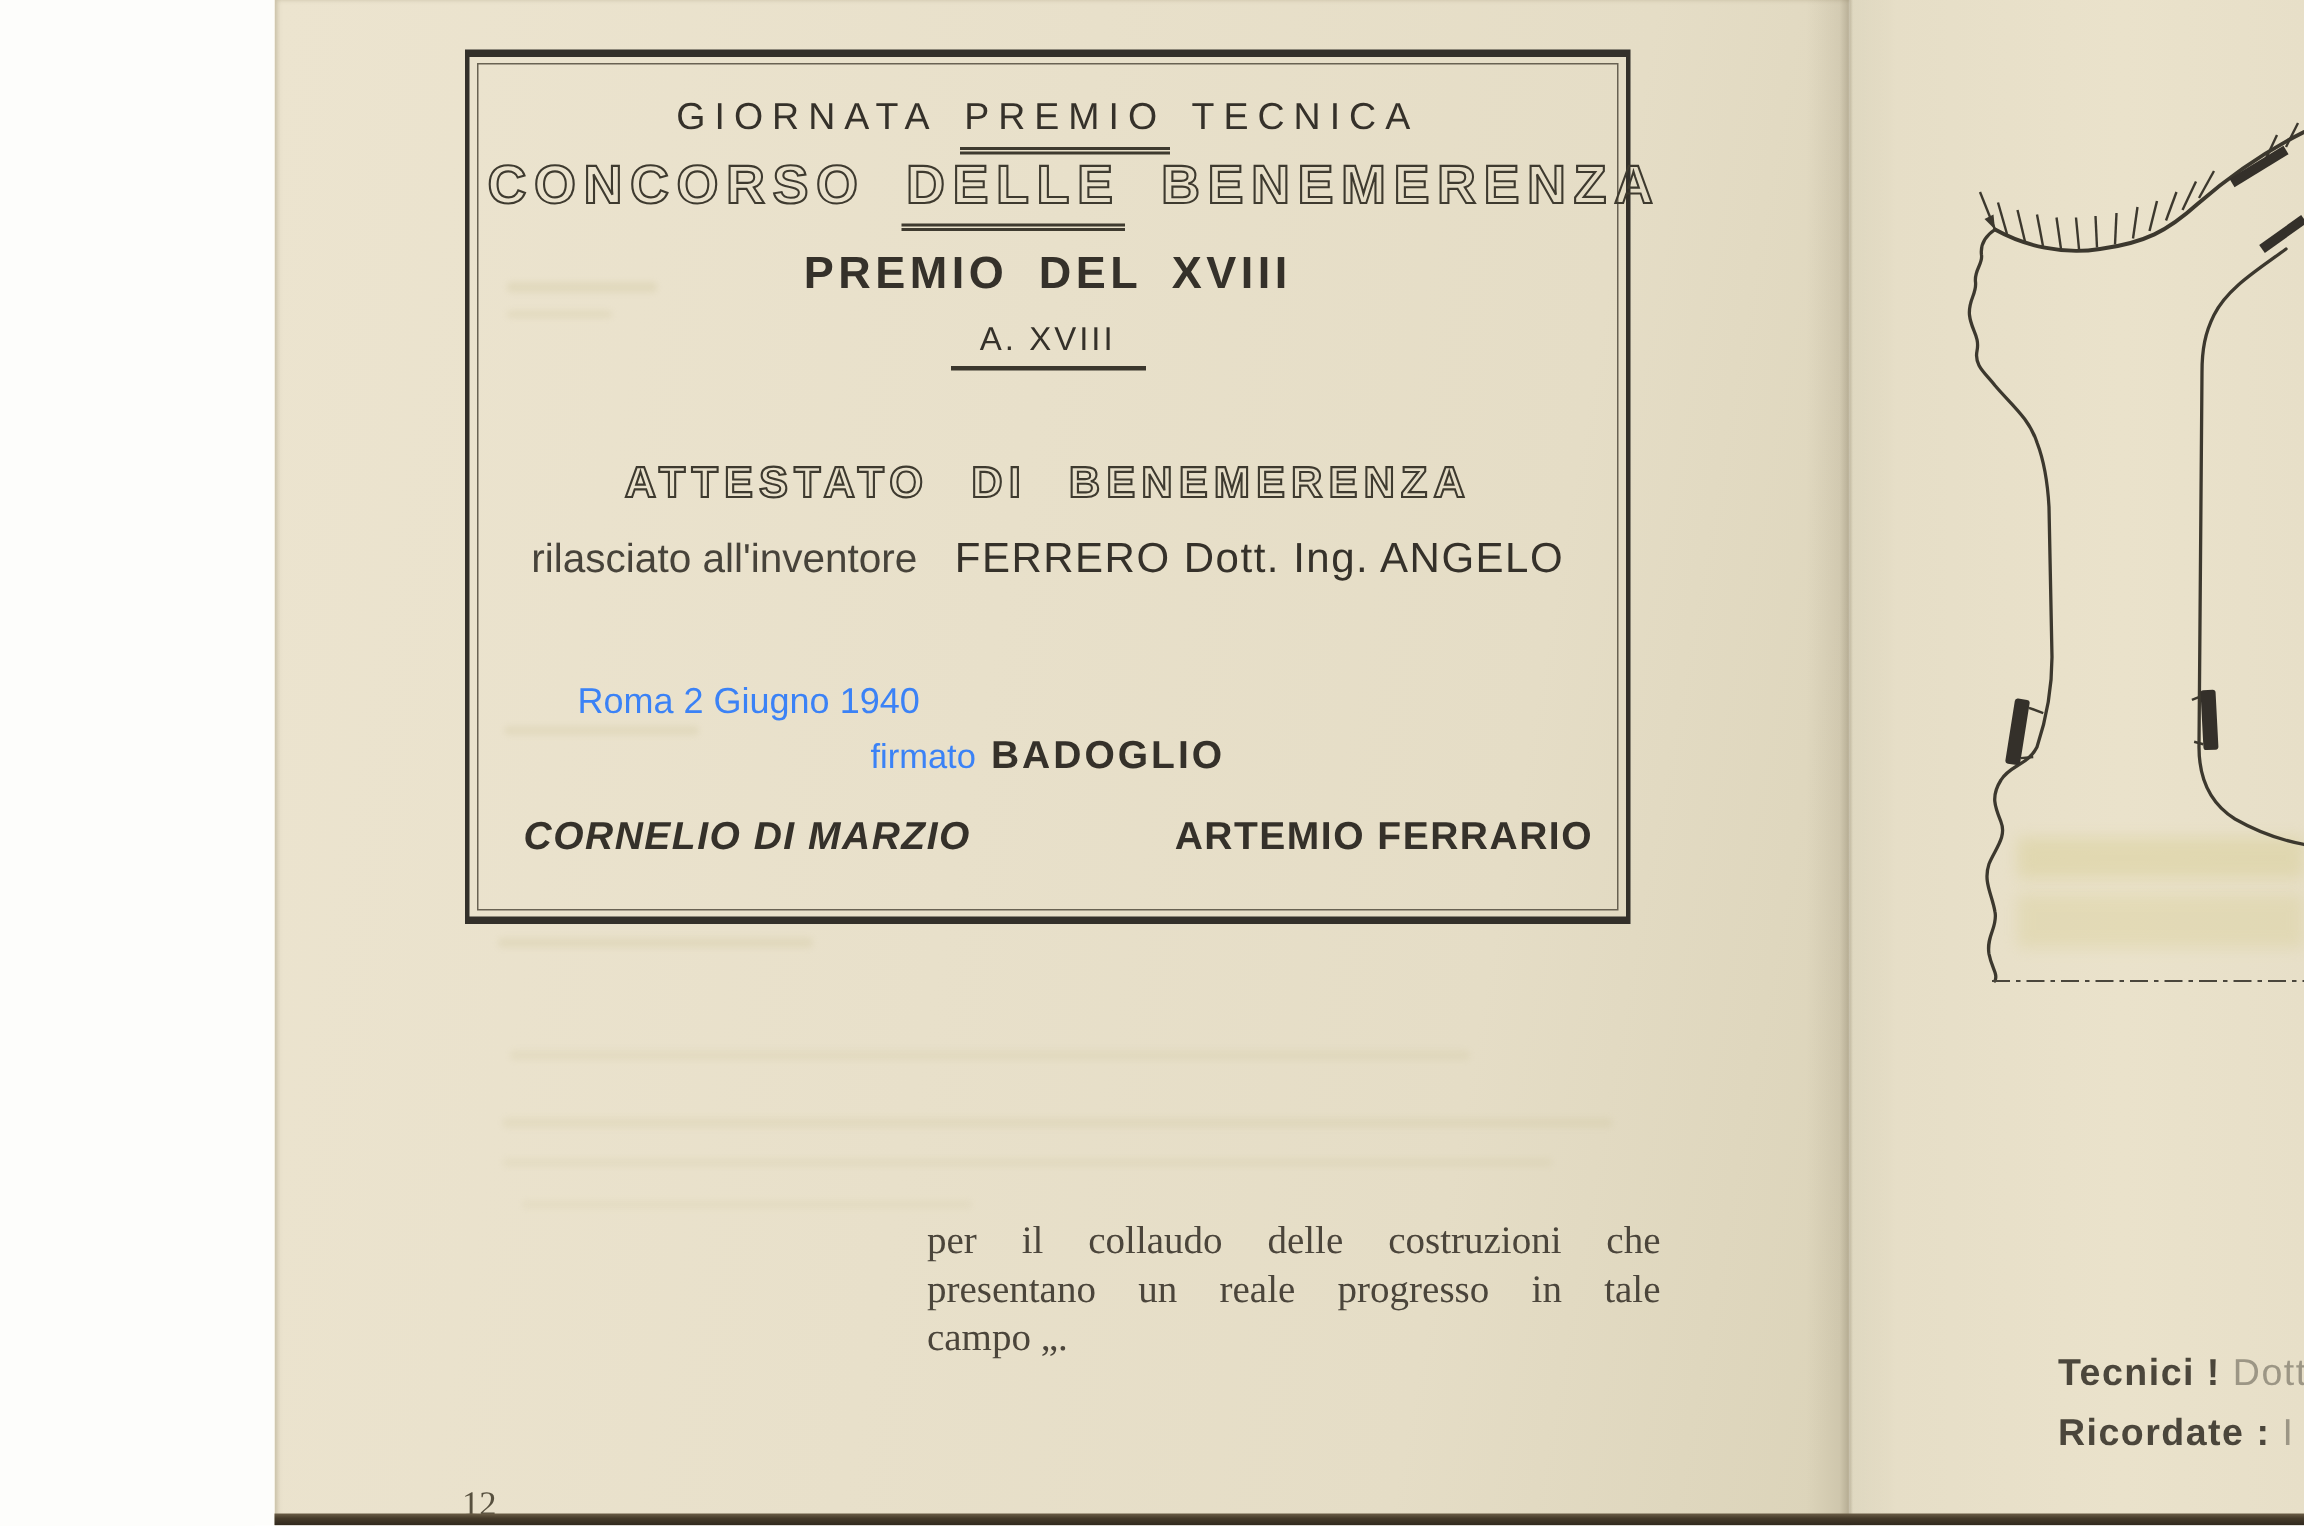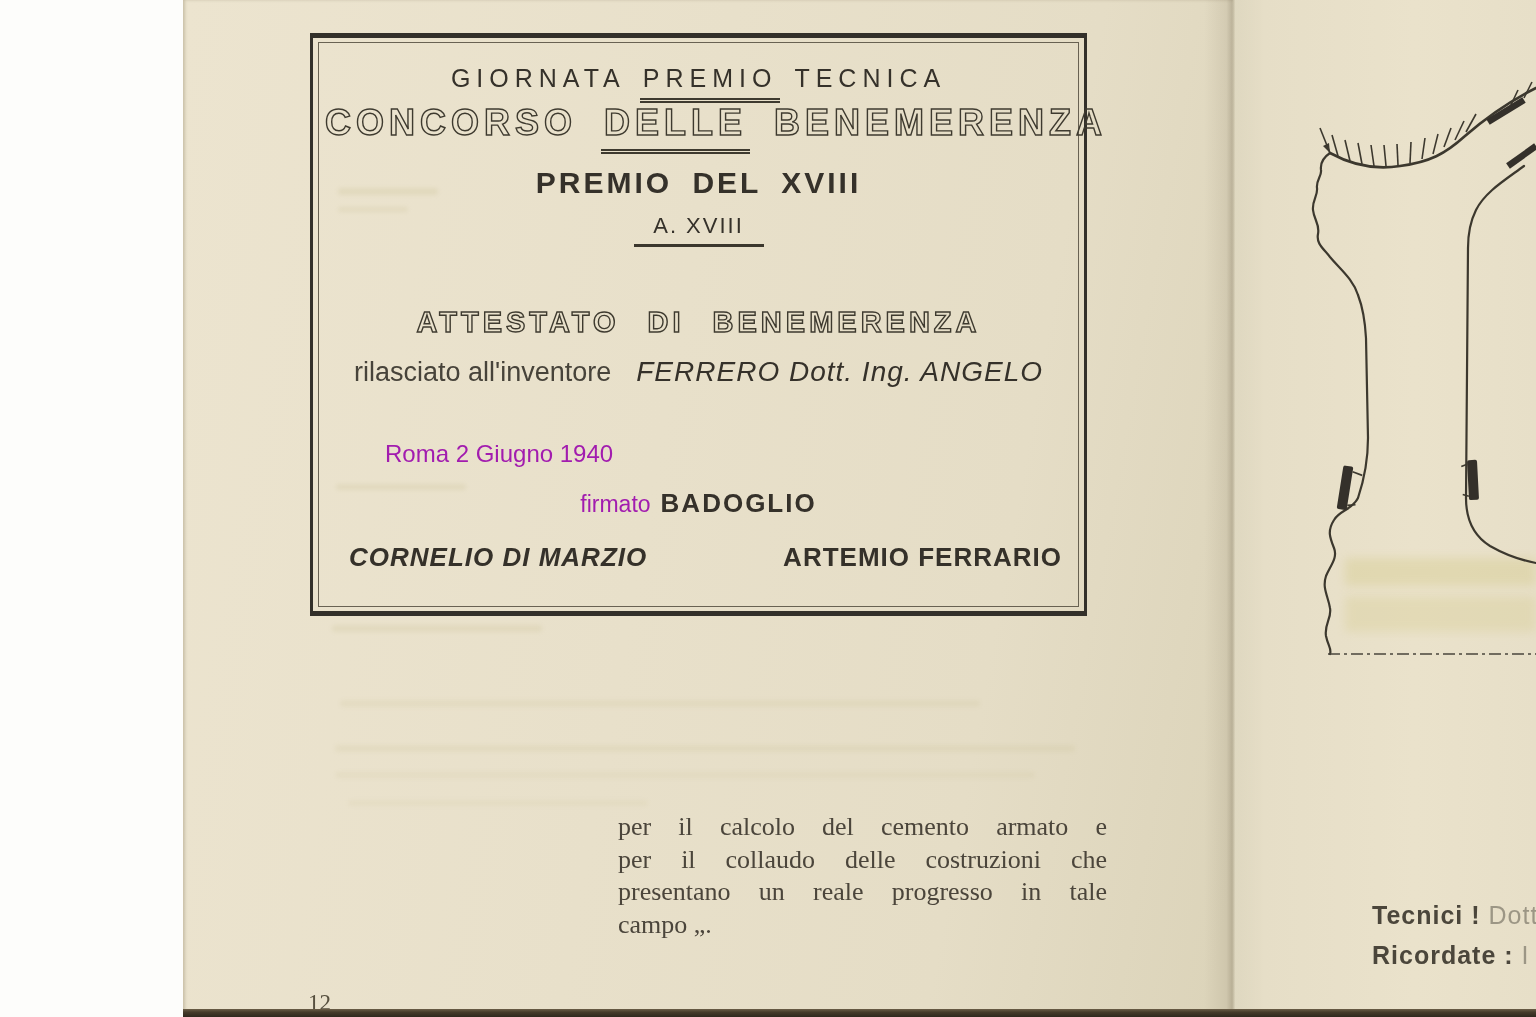--- a/index.html
+++ b/index.html
@@ -23,34 +23,34 @@
   .ghost{position:absolute;background:#b3a96c;border-radius:3px;filter:blur(2px);}
 
   
   #cert{left:310px;top:33px;width:771px;height:573px;
     border:3px solid #33302a;border-top-width:5px;border-bottom-width:5px;}
   #cert-inner{position:absolute;left:5px;top:4px;right:5px;bottom:4px;
     border:1px solid rgba(72,66,52,.8);}
   .cline{position:absolute;left:0;right:0;text-align:center;white-space:nowrap;}
   .ink{color:#35312a;}
   .ink-soft{color:#47433a;}
-  .ink-light{color:#a21caf;}
+  .ink-light{color:#3b82f6;margin-top:14px;}
   .outline{color:transparent;-webkit-text-stroke:1.4px #3e3a2f;}
   .dbl-underline{border-bottom:5px double #3e3a2f;padding:0 3px 6px 3px;}
 
   #cert-header{top:26px;font-size:25px;font-weight:500;letter-spacing:6px;}
   #cert-header span{margin:0 7px;}
   #cert-title{top:64px;font-size:36px;letter-spacing:5px;font-weight:600;}
   #cert-title span{margin:0 12px;}
   #cert-subtitle{top:128px;font-size:30px;font-weight:800;letter-spacing:3px;word-spacing:9px;}
   #cert-series{top:175px;font-size:22px;font-weight:500;letter-spacing:2px;}
   #series-rule{top:206px;left:50%;margin-left:-65px;width:130px;height:3px;background:#3b372d;}
   #cert-attest{top:248px;font-size:29px;letter-spacing:4px;word-spacing:16px;font-weight:600;margin-top:20px;}
   #cert-recipient{top:318px;font-size:27px;}
-  #cert-recipient .name{font-size:28px;font-weight:500;letter-spacing:1px;margin-left:25px;font-style:italic;}
+  #cert-recipient .name{font-size:28px;font-weight:500;letter-spacing:1px;margin-left:25px;}
   #cert-date{top:402px;left:72px;font-size:24px;}
   #cert-signed{top:450px;}
   #cert-signed .lbl{font-size:23px;}
   #cert-signed .sig{font-size:26px;font-weight:700;letter-spacing:2px;margin-left:10px;}
   .signatory{position:absolute;top:504px;font-size:26px;font-weight:600;letter-spacing:1px;}
   #sig-left{left:36px;font-style:italic;}
   #sig-right{right:22px;}
 
   
   #citation{left:618px;top:811px;width:489px;font-family:"Liberation Serif","DejaVu Serif",serif;
@@ -120,21 +120,20 @@
 
     <div class="cline" id="cert-signed">
       <span class="lbl ink-light">firmato</span><span class="sig ink">BADOGLIO</span>
     </div>
 
     <div class="signatory ink" id="sig-left">CORNELIO DI MARZIO</div>
     <div class="signatory ink" id="sig-right">ARTEMIO FERRARIO</div>
   </div>
 
   <div class="abs" id="citation">
-    <div class="jline">per il calcolo del cemento armato e</div>
     <div class="jline">per il collaudo delle costruzioni che</div>
     <div class="jline">presentano un reale progresso in tale</div>
     <div class="jline last">campo „.</div>
   </div>
 
   <div class="abs" id="page-number">12</div>
 
   <div class="hl" style="left:1345px;top:558px;width:191px;height:28px;opacity:.30;"></div>
   <div class="hl" style="left:1345px;top:596px;width:191px;height:36px;opacity:.24;"></div>
 

